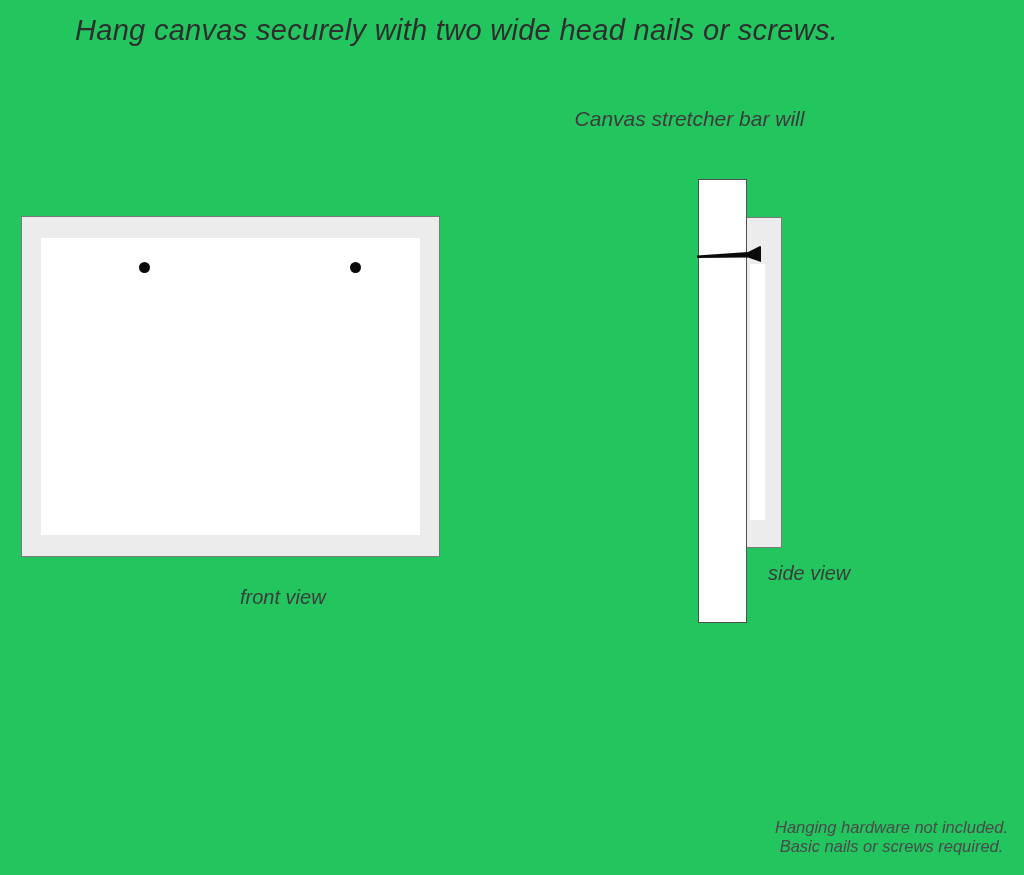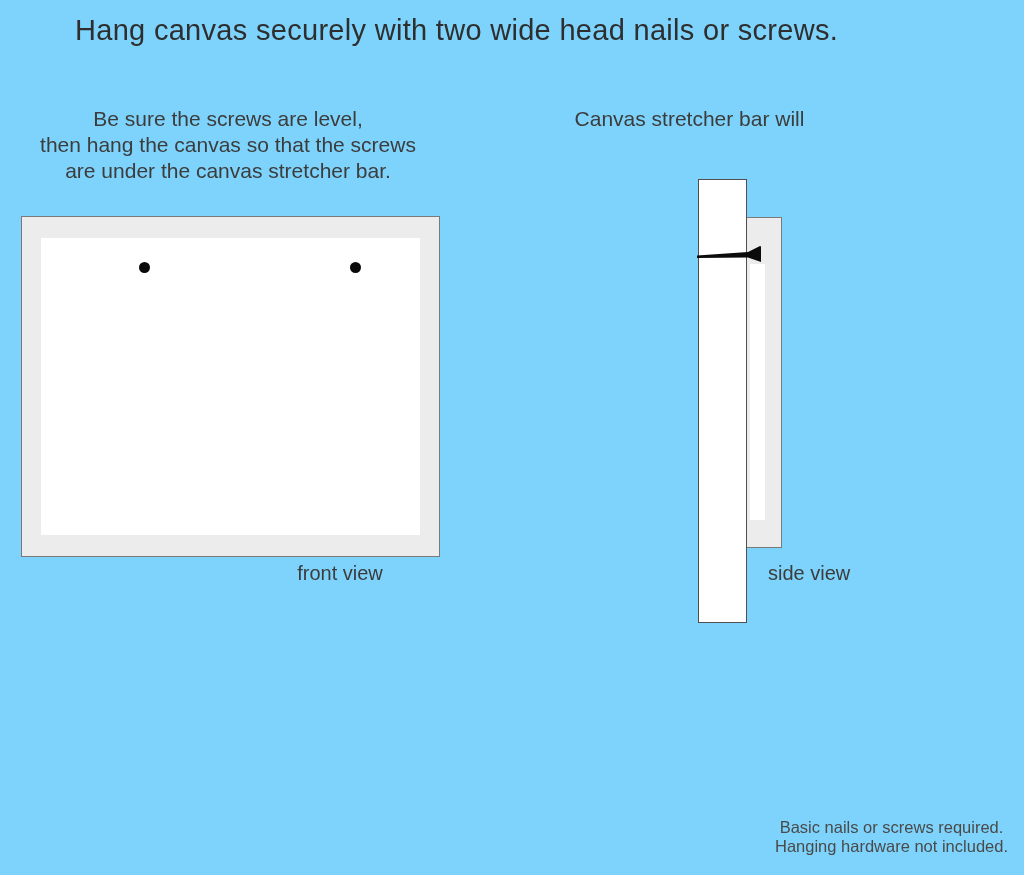--- a/index.html
+++ b/index.html
@@ -1,24 +1,25 @@
 <!DOCTYPE html>
 <html><head>
 <meta charset="utf-8">
 <style>
   * { margin: 0; padding: 0; box-sizing: border-box; }
   html, body { background: #ffffff; }
   .screen {
     position: relative;
     width: 1024px;
     height: 875px;
-    background: #7dd3fc;
+    background: #22c55e;
     font-family: "Liberation Sans", sans-serif;
     color: #3c3c3c;
     overflow: hidden;
+    font-style: italic;
   }
 
   .title {
     position: absolute;
     left: 75px;
     top: 14px;
     font-size: 29px;
     font-weight: 400;
     letter-spacing: 0.3px;
     color: #2e2e2e;
@@ -59,23 +60,23 @@
   .screw-dot.left  { left: 98px; }
   .screw-dot.right { left: 309px; }
 
   .view-label {
     position: absolute;
     font-size: 20px;
     color: #3c3c3c;
     white-space: nowrap;
   }
   .front-label {
-    left: 240px; top: 562px;
+    left: 240px; top: 586px;
     width: 200px;
-    text-align: center;
+    text-align: left;
   }
   .side-label { left: 768px; top: 562px; }
 
   
   .side-canvas {
     position: absolute;
     left: 746px; top: 217px;
     width: 36px; height: 331px;
     background: #ececec;
     border: 1px solid #7a7a7a;
@@ -112,25 +113,20 @@
     white-space: nowrap;
   }
 </style>
 </head>
 <body>
 
 <div class="screen">
 
   <div class="title">Hang canvas securely with two wide head nails or screws.</div>
 
-  <div class="para para-left">
-    <div>Be sure the screws are level,</div>
-    <div>then hang the canvas so that the screws</div>
-    <div>are under the canvas stretcher bar.</div>
-  </div>
 
   <div class="para para-right">
     <div>Canvas stretcher bar will</div>
   </div>
 
   <div class="front-outer">
     <div class="front-inner">
       <div class="screw-dot left"></div>
       <div class="screw-dot right"></div>
     </div>
@@ -140,17 +136,17 @@
   <div class="side-canvas">
     <div class="side-canvas-recess"></div>
   </div>
   <div class="side-bar"></div>
   <svg class="nail-svg" viewBox="0 0 75 26">
     <polygon points="7,15.5 58,12 70,6 71,6.5 71,22 58,17.5 7,18" fill="#0b0b0b"></polygon>
   </svg>
   <div class="view-label side-label">side view</div>
 
   <div class="footer">
+    <div>Hanging hardware not included.</div>
     <div>Basic nails or screws required.</div>
-    <div>Hanging hardware not included.</div>
   </div>
 
 </div>
 
 </body></html>

